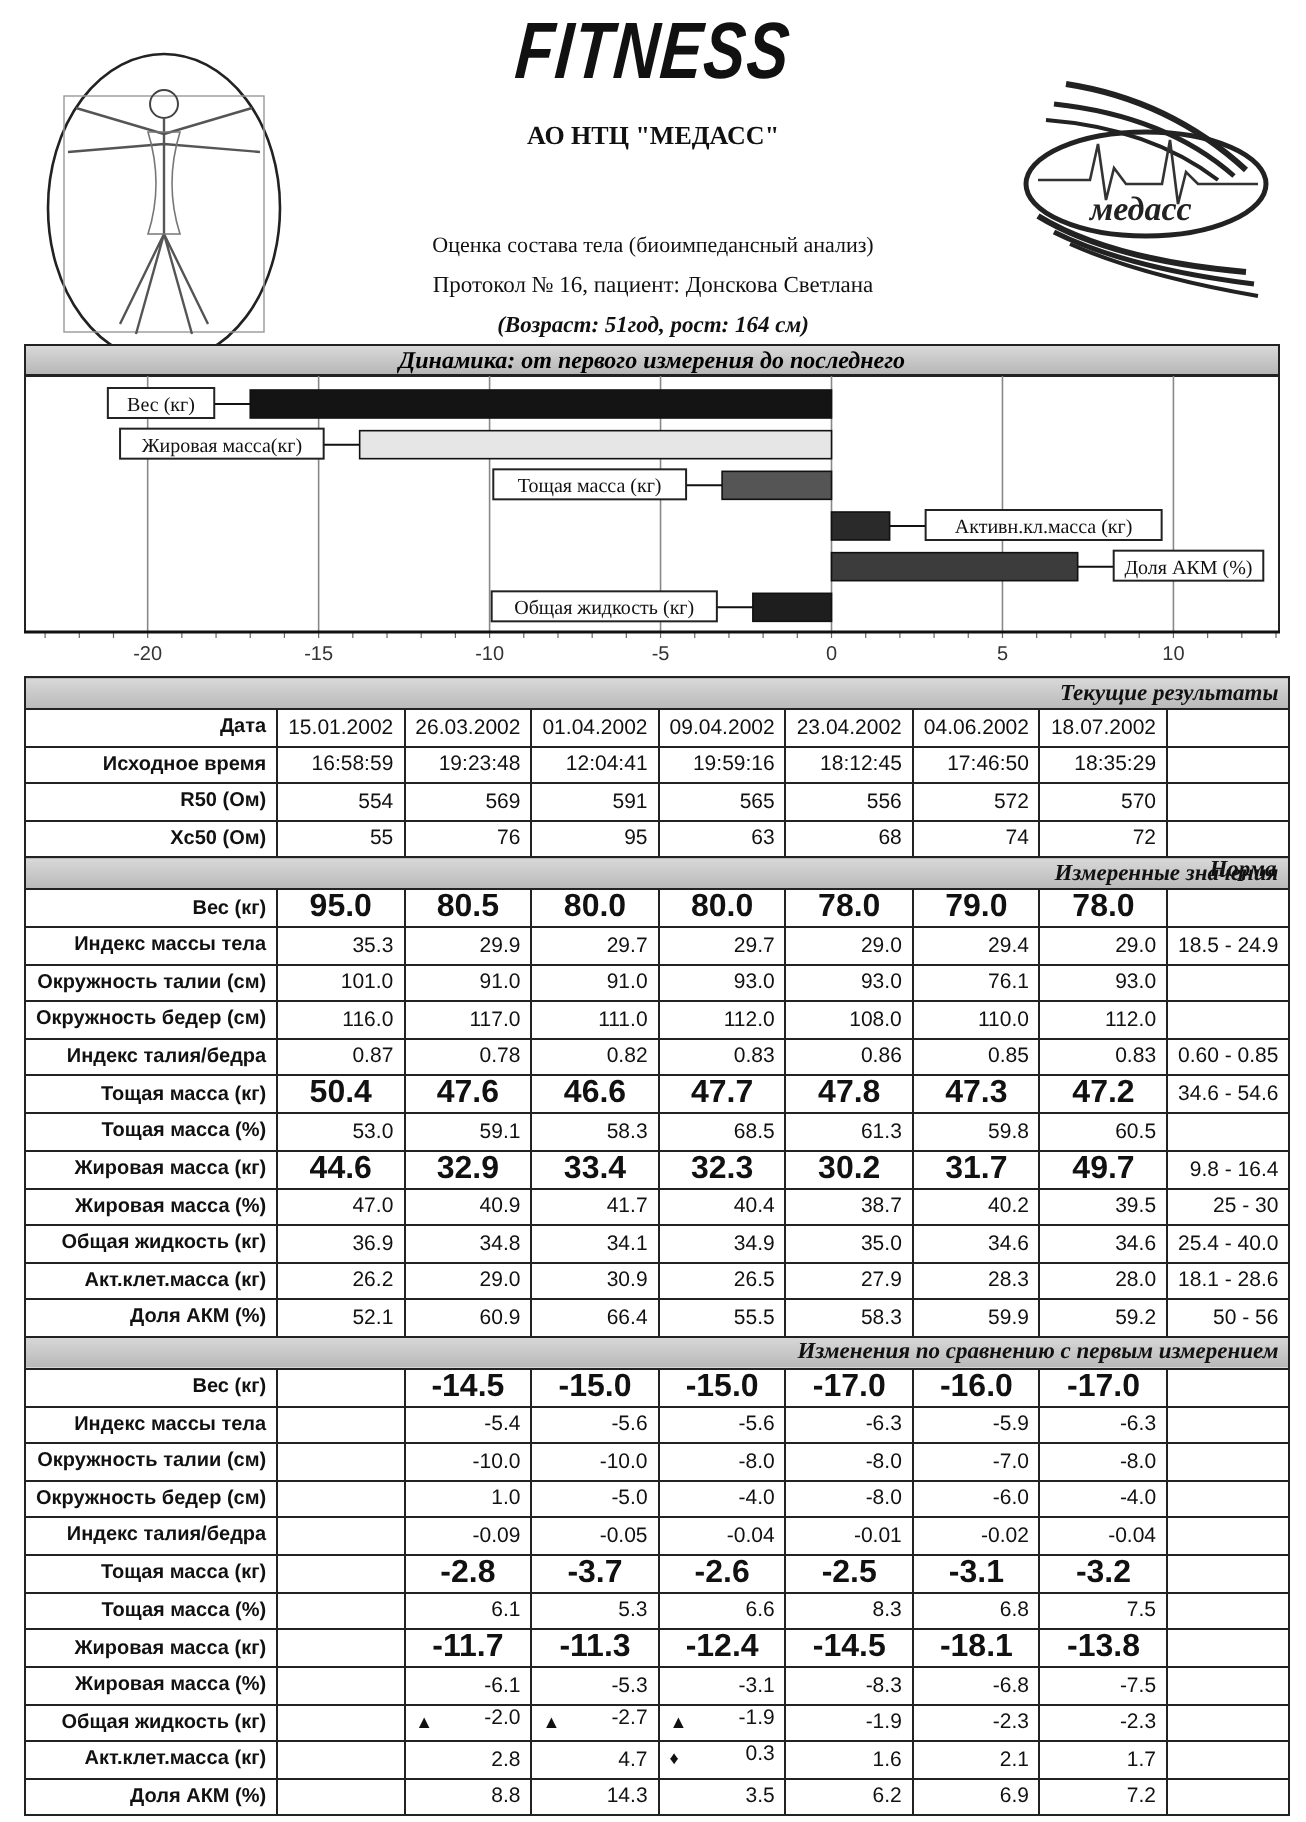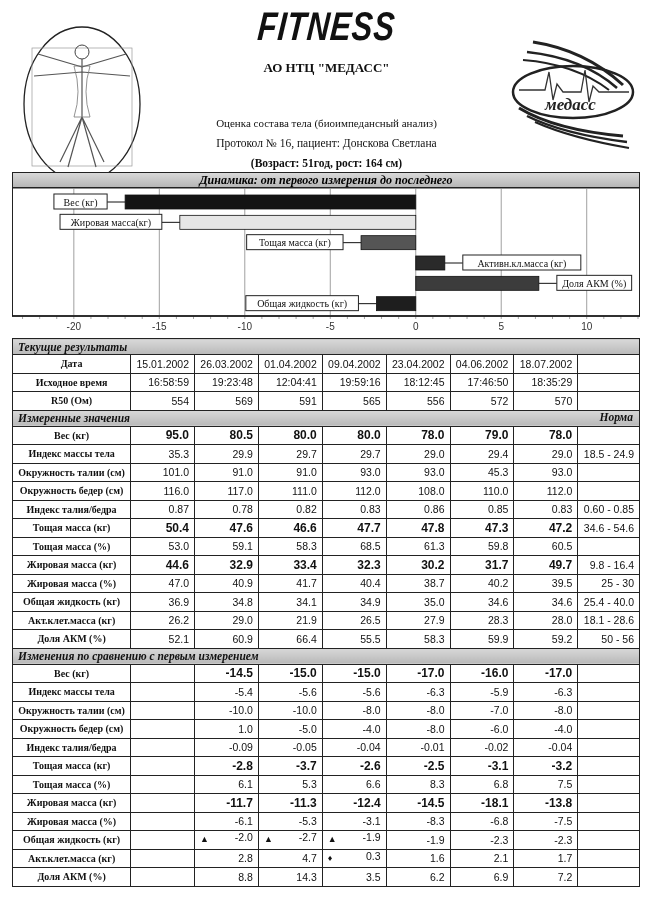--- a/index.html
+++ b/index.html
@@ -4,34 +4,34 @@
 <style>
   html, body { margin: 0; padding: 0; background: #fff; }
   body { width: 653px; height: 911px; position: relative; overflow: hidden; font-family: "Liberation Serif", serif; color: #111; }
   .header { position: absolute; left: 0; top: 0; width: 653px; height: 170px; }
   .vitruvian { position: absolute; left: 20px; top: 22px; width: 125px; height: 162px; }
   .brand { position: absolute; left: 0; width: 653px; text-align: center; }
   .brand-title { top: 4px; font-family: "Liberation Sans", sans-serif; font-weight: bold; font-style: italic; font-size: 40px; letter-spacing: 1px; transform: scaleX(0.78) skewX(-6deg); }
   .brand-org { top: 60px; font-weight: bold; font-size: 13px; }
   .sub1 { top: 117px; font-size: 11px; }
   .sub2 { top: 137px; font-size: 11.5px; font-weight: normal; }
-  .sub3 { top: 157px; font-size: 11.5px; font-weight: bold; }
+  .sub3 { top: 157px; font-size: 11.5px; font-weight: bold; font-style: italic; }
   .medass { position: absolute; left: 505px; top: 30px; width: 140px; height: 120px; }
 
   
   .chart-box { position: absolute; left: 12px; top: 172px; width: 572px; height: 160px; }
   .chart-svg { position: absolute; left: 0; top: 0; }
 
   
   table.t { position: absolute; left: 12px; top: 338px; width: 628px; border-collapse: collapse; font-family: "Liberation Sans", sans-serif; font-size: 10.5px; }
   table.t td { border: 1px solid #222; height: 17.5px; padding: 0 5px; text-align: right; white-space: nowrap; }
-  table.t td.lbl { font-family: Liberation Serif, serif; font-weight: bold; font-size: 10px; width: 118px; text-align: center; }
-  table.t td.sec { background: linear-gradient(#d8d8d8, #b9b9b9); font-family: "Liberation Serif", serif; font-style: italic; font-weight: bold; text-align: left; font-size: 11.5px; height: 15px; position: relative; }
+  table.t td.lbl { font-family: Liberation Sans, sans-serif; font-weight: bold; font-size: 10px; width: 118px; }
+  table.t td.sec { background: linear-gradient(#d8d8d8, #b9b9b9); font-family: "Liberation Serif", serif; font-style: italic; font-weight: bold; text-align: right; font-size: 11.5px; height: 15px; position: relative; }
   table.t td.sec .norm { position: absolute; right: 6px; top: 0; }
-  table.t tr.bold td.v { font-weight: bold; font-size: 12px; }
+  table.t tr.bold td.v { font-weight: bold; font-size: 16px; text-align: center; }
   table.t td.v { width: 60px; }
   table.t td.n { width: 60px; }
   .icon { float: left; font-size: 9px; line-height: 17px; }
 </style>
 </head>
 <body>
 
 <div class="header">
   <svg class="vitruvian" viewBox="0 0 125 162">
     <ellipse cx="62" cy="82" rx="58" ry="77" fill="none" stroke="#222" stroke-width="1.3"></ellipse>
@@ -189,20 +189,31 @@
         <td class="v"><span>554</span></td>
         <td class="v"><span>569</span></td>
         <td class="v"><span>591</span></td>
         <td class="v"><span>565</span></td>
         <td class="v"><span>556</span></td>
         <td class="v"><span>572</span></td>
         <td class="v"><span>570</span></td>
         <td class="n"></td>
       </tr>
       <tr>
+        <td class="lbl">Xc50 (Ом)</td>
+        <td class="v"><span>55</span></td>
+        <td class="v"><span>76</span></td>
+        <td class="v"><span>95</span></td>
+        <td class="v"><span>63</span></td>
+        <td class="v"><span>68</span></td>
+        <td class="v"><span>74</span></td>
+        <td class="v"><span>72</span></td>
+        <td class="n"></td>
+      </tr>
+      <tr>
         <td colspan="9" class="sec"><span>Измеренные значения</span><span class="norm">Норма</span></td>
       </tr>
       <tr class="bold">
         <td class="lbl">Вес (кг)</td>
         <td class="v"><span>95.0</span></td>
         <td class="v"><span>80.5</span></td>
         <td class="v"><span>80.0</span></td>
         <td class="v"><span>80.0</span></td>
         <td class="v"><span>78.0</span></td>
         <td class="v"><span>79.0</span></td>
@@ -220,21 +231,21 @@
         <td class="v"><span>29.0</span></td>
         <td class="n">18.5 - 24.9</td>
       </tr>
       <tr>
         <td class="lbl">Окружность талии (см)</td>
         <td class="v"><span>101.0</span></td>
         <td class="v"><span>91.0</span></td>
         <td class="v"><span>91.0</span></td>
         <td class="v"><span>93.0</span></td>
         <td class="v"><span>93.0</span></td>
-        <td class="v"><span>45.3</span></td>
+        <td class="v"><span>76.1</span></td>
         <td class="v"><span>93.0</span></td>
         <td class="n"></td>
       </tr>
       <tr>
         <td class="lbl">Окружность бедер (см)</td>
         <td class="v"><span>116.0</span></td>
         <td class="v"><span>117.0</span></td>
         <td class="v"><span>111.0</span></td>
         <td class="v"><span>112.0</span></td>
         <td class="v"><span>108.0</span></td>
@@ -305,21 +316,21 @@
         <td class="v"><span>34.9</span></td>
         <td class="v"><span>35.0</span></td>
         <td class="v"><span>34.6</span></td>
         <td class="v"><span>34.6</span></td>
         <td class="n">25.4 - 40.0</td>
       </tr>
       <tr>
         <td class="lbl">Акт.клет.масса (кг)</td>
         <td class="v"><span>26.2</span></td>
         <td class="v"><span>29.0</span></td>
-        <td class="v"><span>21.9</span></td>
+        <td class="v"><span>30.9</span></td>
         <td class="v"><span>26.5</span></td>
         <td class="v"><span>27.9</span></td>
         <td class="v"><span>28.3</span></td>
         <td class="v"><span>28.0</span></td>
         <td class="n">18.1 - 28.6</td>
       </tr>
       <tr>
         <td class="lbl">Доля АКМ (%)</td>
         <td class="v"><span>52.1</span></td>
         <td class="v"><span>60.9</span></td>

